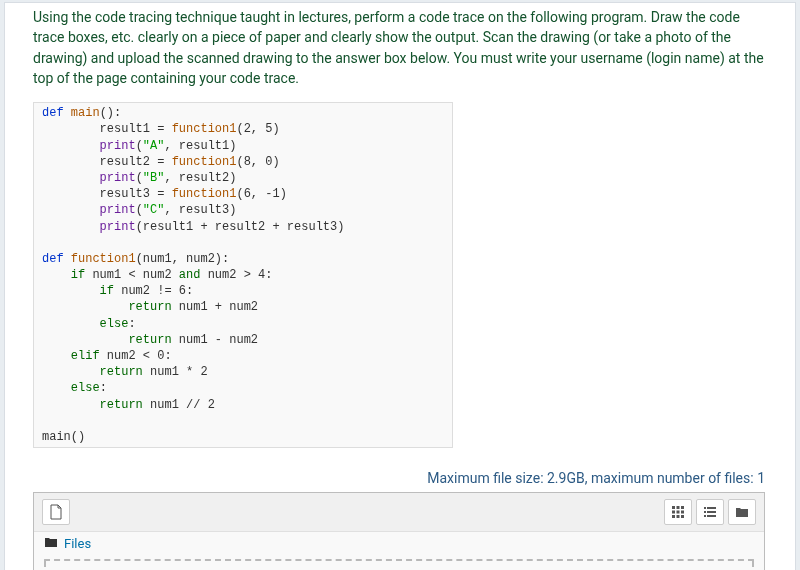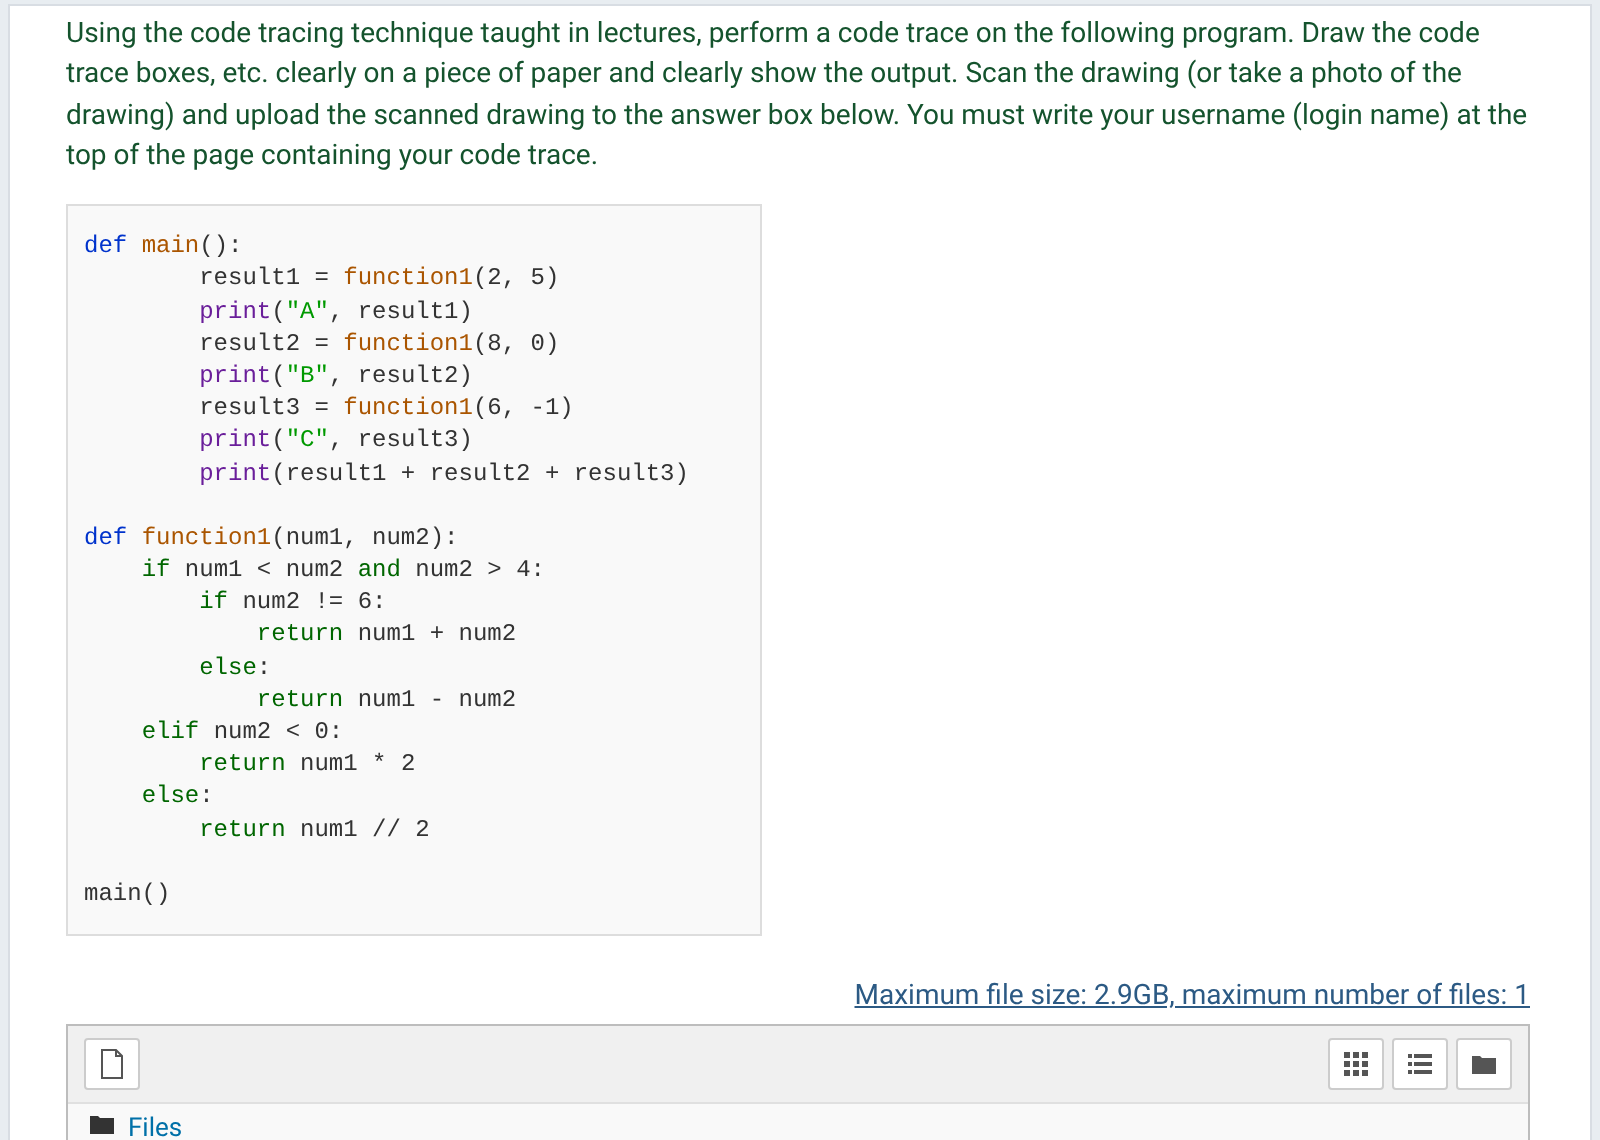--- a/index.html
+++ b/index.html
@@ -20,39 +20,38 @@
   .instructions {
     color: #14532d;
     font-size: 14px;
     line-height: 1.45;
     padding: 4px 28px 8px 28px;
   }
   .code-block {
     background: #f9f9f9;
     border: 1px solid #ddd;
     margin: 6px 0 0 28px;
-    width: 348px;
-    padding: 12px 8px;
+    width: 420px;
+    padding: 2px 8px;
     font-family: "Courier New", Consolas, monospace;
     font-size: 12px;
     line-height: 1.35;
     white-space: pre;
     color: #333;
   }
   .kw-def { color: #0033cc; }
   .fn-name { color: #aa5500; }
   .fn-call { color: #6a1e9a; }
   .str { color: #009900; }
   .kw { color: #006600; }
   .limits {
     text-align: right;
     color: #2c5a84;
     font-size: 14px;
     padding: 22px 30px 6px 0;
-    text-decoration: underline;
   }
   .upload-panel {
     border: 1px solid #bdbdbd;
     background: #f9f9f9;
     margin: 0 30px 0 28px;
   }
   .upload-toolbar {
     display: flex;
     align-items: center;
     padding: 6px 8px;

